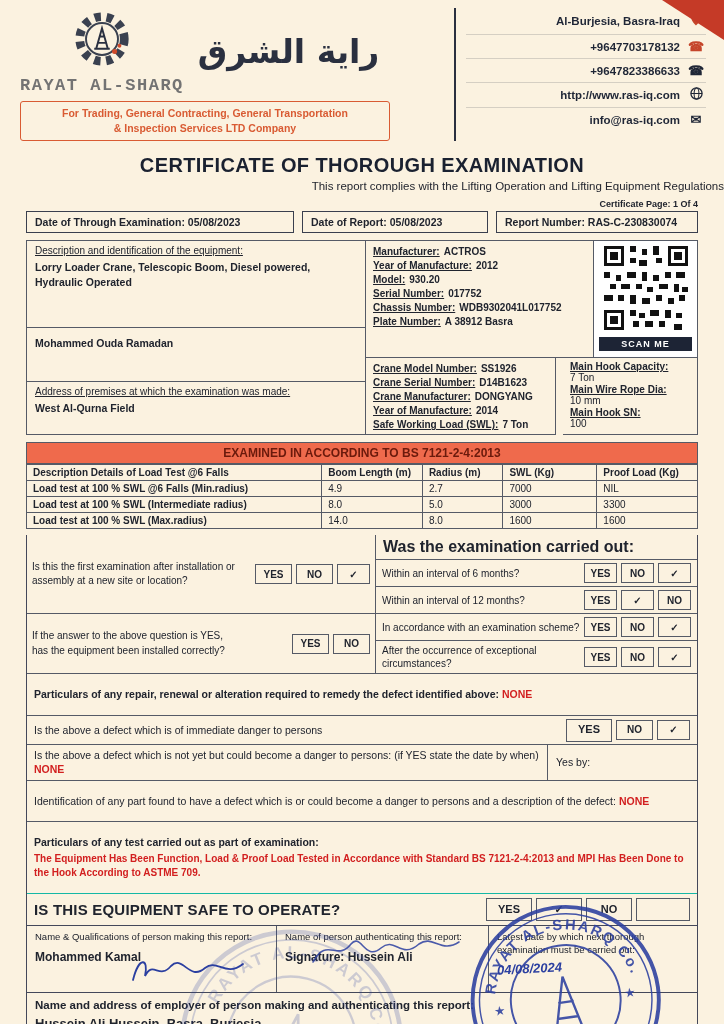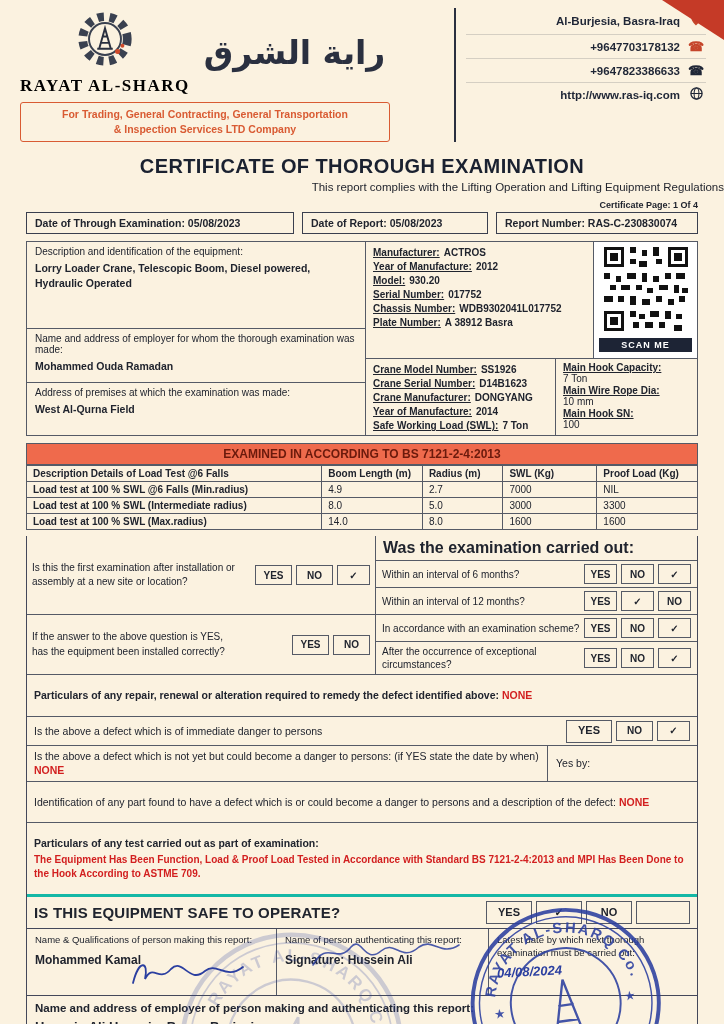--- a/index.html
+++ b/index.html
@@ -13,22 +13,22 @@
   .topbar .red { width:205px; background:#c53a27; }
   .topbar .dark { width:400px; background:#252c3f; }
   .corner-tri { position:absolute; top:0; right:0; width:0; height:0;
                 border-top:40px solid #c53a27; border-left:62px solid transparent; }
 
   
   .header { display:flex; padding:8px 18px 0 20px; }
   .logo-zone { flex:1; }
   .logo-row { display:flex; align-items:center; gap:14px; }
   .gearcol { display:flex; flex-direction:column; align-items:center; }
-  .brand-en { font-family:Liberation Serif, serif; font-weight:bold; font-size:17px;
-              letter-spacing:1.5px; color:#000000; margin-top:2px; }
+  .brand-en { font-family:Liberation Mono, monospace; font-weight:bold; font-size:17px;
+              letter-spacing:1.5px; color:#737373; margin-top:2px; }
   .brand-ar { font-family:"DejaVu Sans", sans-serif; font-weight:bold; font-size:33px; color:#2a3040; }
   .tagline { border:1.4px solid #d95b33; border-radius:3px; color:#d95b33; font-weight:bold;
              font-size:10.5px; text-align:center; padding:4px 8px; margin-top:6px; width:370px; line-height:1.45; }
   .contacts { width:252px; border-left:2px solid #2a3040; padding-left:10px; margin-left:8px; }
   .contact-row { display:flex; justify-content:flex-end; align-items:center; gap:8px;
                  font-size:11.5px; font-weight:bold; color:#1f2636; padding:4px 2px;
                  border-bottom:1px solid rgba(42,48,64,0.18); }
   .contact-row:last-child { border-bottom:none; }
   .cicon { width:16px; text-align:center; font-size:13px; color:#1f2636; flex:0 0 16px; }
   .cicon.redic { color:#c5452a; }
@@ -48,33 +48,33 @@
   .daterow { display:flex; gap:8px; }
   .datebox { border:1.4px solid #3a3f4e; padding:4px 8px; font-size:10.5px; font-weight:bold; }
   .db1 { width:268px; } .db2 { width:186px; } .db3 { flex:1; }
 
   
   .equip { display:flex; margin-top:7px; }
   .eq-left { width:340px; display:flex; flex-direction:column; }
   .eq-box { border:1px solid #555a66; padding:4px 8px; }
   .eq-box + .eq-box { border-top:none; }
   .bxA { height:88px; } .bxB { height:54px; } .bxC { flex:1; }
-  .lab-u { font-size:10px; }
+  .lab-u { font-size:10px; text-decoration:underline; }
   .val-b { font-size:10.5px; font-weight:bold; margin-top:4px; line-height:1.4; }
   .eq-right { flex:1; display:flex; flex-direction:column; }
   .eq-r1 { display:flex; height:118px; }
   .veh-box { flex:1; border:1px solid #555a66; border-left:none; padding:3px 7px; }
   .veh-row { font-size:10px; padding:1.5px 0; }
   .veh-row .fl { font-weight:bold; text-decoration:underline; }
   .veh-row .fv { font-weight:bold; margin-left:4px; }
   .qr-card { width:104px; border:1px solid #555a66; border-left:none; background:#fff;
              display:flex; flex-direction:column; align-items:center; padding:5px 5px 4px; }
   .scanme { background:#1d2435; color:#fff; font-size:9px; font-weight:bold; letter-spacing:1px;
             width:100%; text-align:center; padding:2px 0; margin-top:3px; }
-  .eq-r2 { display:flex; flex:1; }
+  .eq-r2 { display:flex; flex:1;gap:7px; }
   .crane-box { width:190px; border:1px solid #555a66; border-left:none; border-top:none; padding:3px 7px; }
   .hook-box { flex:1; border:1px solid #555a66; border-left:none; border-top:none; padding:3px 7px; }
   .hk-row { font-size:10px; }
   .hk-row .fl { font-weight:bold; text-decoration:underline; }
   .hk-val { font-size:10px; margin-bottom:1px; }
 
   
   .banner { margin-top:7px; background:#ef6a4c; border:1px solid #555a66; text-align:center;
             font-weight:bold; font-size:12px; color:#6b1a0c; padding:3px 0; }
   .loadtable { width:100%; border-collapse:collapse; font-size:10px; }
@@ -98,21 +98,21 @@
   .q-right > .subq:first-child { border-top:none; }
   .subq .lbl { flex:1; line-height:1.3; }
   .frow { border-top:1px solid #555a66; padding:13px 7px; font-size:10.5px; line-height:1.4; }
   .frow.flex { display:flex; align-items:center; padding:2.5px 7px; }
   .frow .flbl { flex:1; }
   .bold { font-weight:bold; }
   .redtx { color:#d21f1f; font-weight:bold; }
   .yesby { width:150px; border-left:1px solid #555a66; align-self:stretch; display:flex;
            align-items:center; padding:2px 8px; margin:-2.5px -7px -2.5px 8px; }
   .tests-val { margin-top:2px; font-size:10px; }
-  .safe-row { display:flex; align-items:center; padding:4px 7px; border-top:3px solid #14b8a6; }
+  .safe-row { display:flex; align-items:center; padding:4px 7px; border-top:1px solid #14b8a6; }
   .safe-q { flex:1; font-size:15px; font-weight:bold; letter-spacing:0.2px; }
   .cbox.big { width:46px; height:23px; font-size:11px; }
   .cbox.blank { width:54px; height:23px; }
 
   
   .sig-area { position:relative; }
   .sigrow { display:flex; border:1.4px solid #44485a; border-top:none; }
   .sig-col { padding:5px 8px; min-height:66px; position:relative; }
   .sc1 { width:250px; border-right:1px solid #555a66; }
   .sc2 { width:212px; border-right:1px solid #555a66; }
@@ -193,20 +193,24 @@
       <div class="contact-row">
         <span>http://www.ras-iq.com</span>
         <span class="cicon">
           <svg width="13" height="13" viewBox="0 0 14 14">
               <circle cx="7" cy="7" r="6" fill="none" stroke="#1f2636" stroke-width="1.4"></circle>
               <ellipse cx="7" cy="7" rx="2.6" ry="6" fill="none" stroke="#1f2636" stroke-width="1.1"></ellipse>
               <line x1="1" y1="7" x2="13" y2="7" stroke="#1f2636" stroke-width="1.1"></line>
             </svg>
         </span>
       </div>
+      <div class="contact-row">
+        <span>info@ras-iq.com</span>
+        <span class="cicon">✉</span>
+      </div>
     </div>
   </div>
 
   <div class="midbar">
     <div class="dark"></div>
     <div class="red"></div>
   </div>
 
   <div class="title">CERTIFICATE OF THOROUGH EXAMINATION</div>
   <div class="subtitle">This report complies with the Lifting Operation and Lifting Equipment Regulations</div>
@@ -229,21 +233,20 @@
       </div>
     </div>
 
     <div class="equip">
       <div class="eq-left">
         <div class="eq-box bxA">
           <div class="lab-u">Description and identification of the equipment:</div>
           <div class="val-b">Lorry Loader Crane, Telescopic Boom, Diesel powered, Hydraulic Operated</div>
         </div>
         <div class="eq-box bxB">
-          <div class="lab-u">Name and address of employer for whom the thorough examination was made:</div>
           <div class="val-b">Mohammed Ouda Ramadan</div>
         </div>
         <div class="eq-box bxC">
           <div class="lab-u">Address of premises at which the examination was made:</div>
           <div class="val-b">West Al-Qurna Field</div>
         </div>
       </div>
       <div class="eq-right">
         <div class="eq-r1">
           <div class="veh-box">

